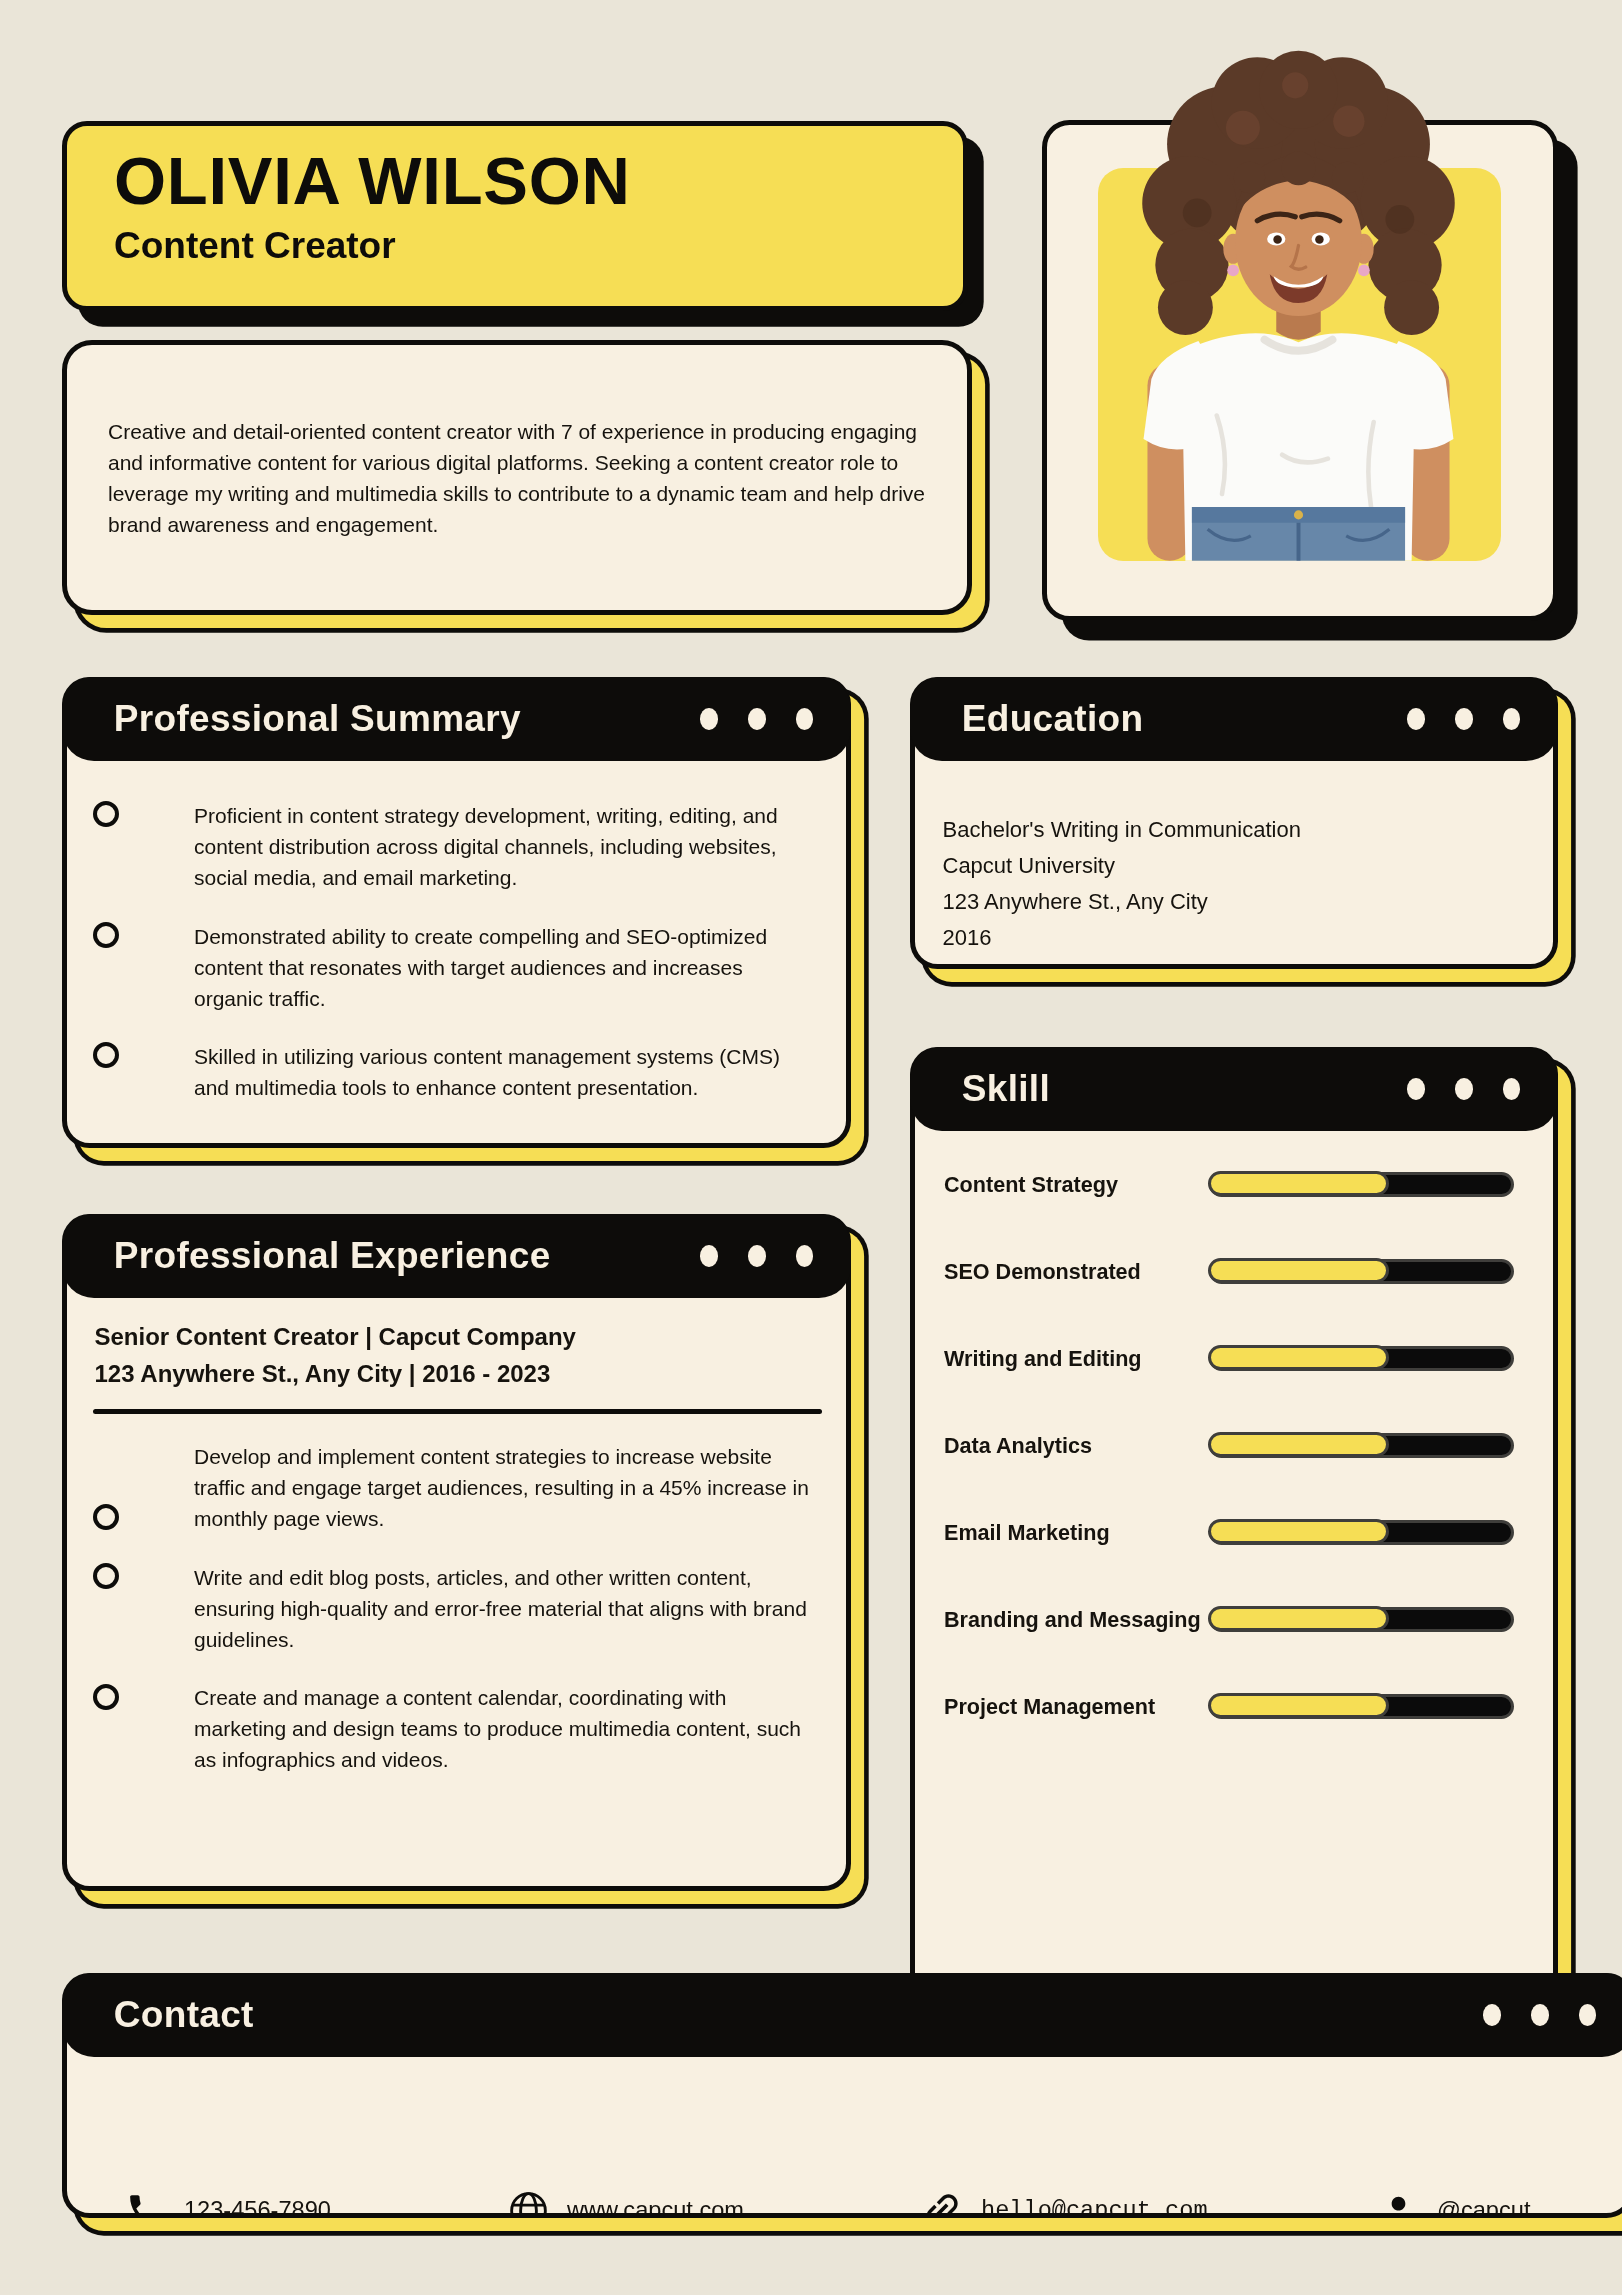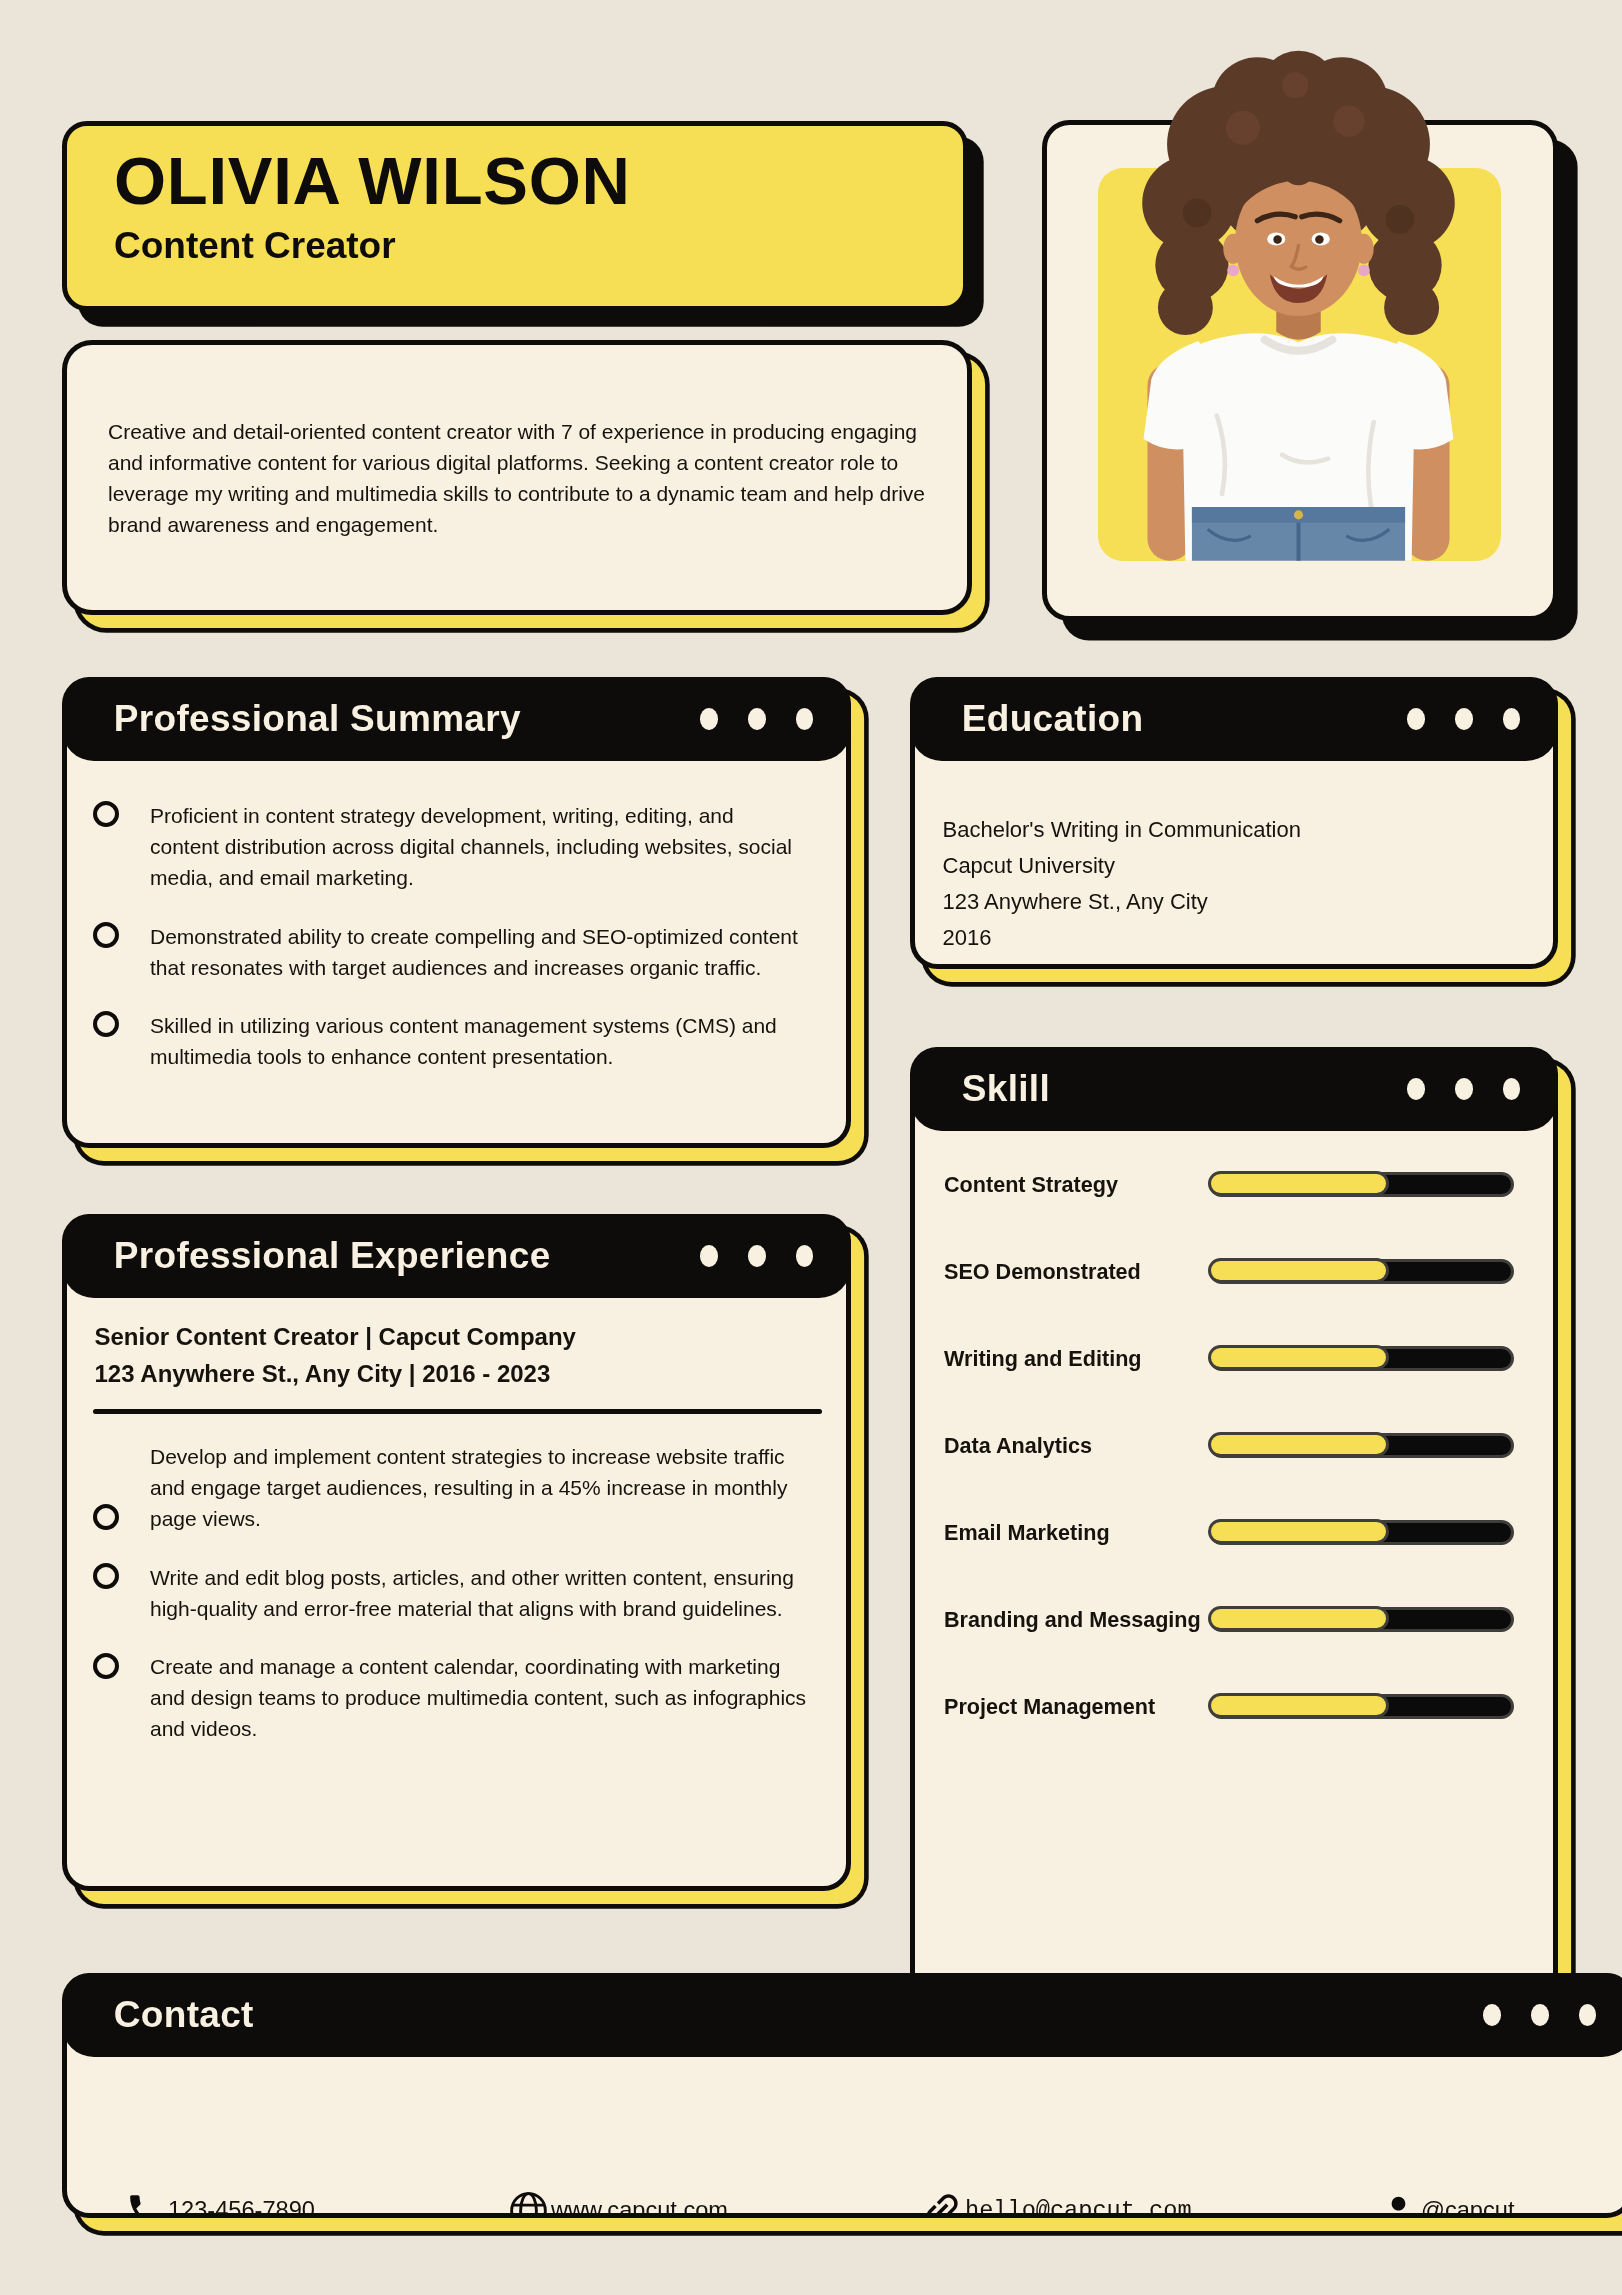--- a/index.html
+++ b/index.html
@@ -55,21 +55,21 @@
     position:absolute;left:-5.2px;right:-5.2px;top:-5.2px;height:84px;
     background:var(--black);border-radius:32px;
     display:flex;align-items:center;padding:0 38px 0 52px;
   }
   .win-title{font-size:37px;font-weight:700;color:var(--cream);letter-spacing:0.3px;}
   .dots{margin-left:auto;display:flex;gap:30px;align-items:center;}
   .dot{width:17.7px;height:21.6px;border-radius:50%;background:var(--cream);display:inline-block;}
   .win-body{position:absolute;left:0;right:0;top:79px;bottom:0;overflow:hidden;}
 
   
-  .bullet-row{display:flex;padding:0 34px 0 26px;}
+  .bullet-row{display:flex;padding:0 34px 0 26px;gap:44px;}
   .ring{flex:none;width:26px;height:26px;border:4.6px solid var(--black);border-radius:50%;margin-top:1.3px;background:transparent;}
   .btext{font-size:21px;line-height:31px;margin-left:31px;max-width:658px;}
 
   .summary .bullet-row{margin-top:27.5px;}
   .summary .bullet-row:first-child{margin-top:39px;}
 
   
   .edu-body{padding:51px 26px 0 27.5px;}
   .edu-body p{font-size:22px;line-height:36px;}
 
@@ -90,21 +90,21 @@
   .exp-head{padding:19.6px 26px 0 27.5px;}
   .exp-head p{font-size:24px;font-weight:700;line-height:37px;}
   .exp-rule{height:5.2px;background:var(--black);border-radius:2.6px;margin:17px 23.6px 0 26px;}
   .exp .bullet-row{margin-top:27.5px;}
   .exp .bullet-row:first-child{margin-top:21px;}
   .exp .bullet-row:nth-child(1) .ring{margin-top:1.3px;}
   .exp .bullet-row:nth-child(2) .ring{margin-top:32px;}
   .exp .bullet-row:nth-child(3) .ring{margin-top:63px;}
 
   
-  .contact-item{position:absolute;top:131px;display:flex;align-items:center;gap:1px;}
+  .contact-item{position:absolute;top:131px;display:flex;align-items:center;gap:17px;}
   .contact-item .cicon{flex:none;width:44px;height:44px;display:flex;align-items:center;justify-content:center;}
   .contact-item span.cvalue{font-size:23.6px;}
   .ci-0{left:56px;} .ci-1{left:439px;} .ci-2{left:853px;font-family:Liberation Mono, monospace;} .ci-3{left:1309px;}
 </style>
 </head>
 <body>
 
 <div class="page">
 
   <div class="name-box">

